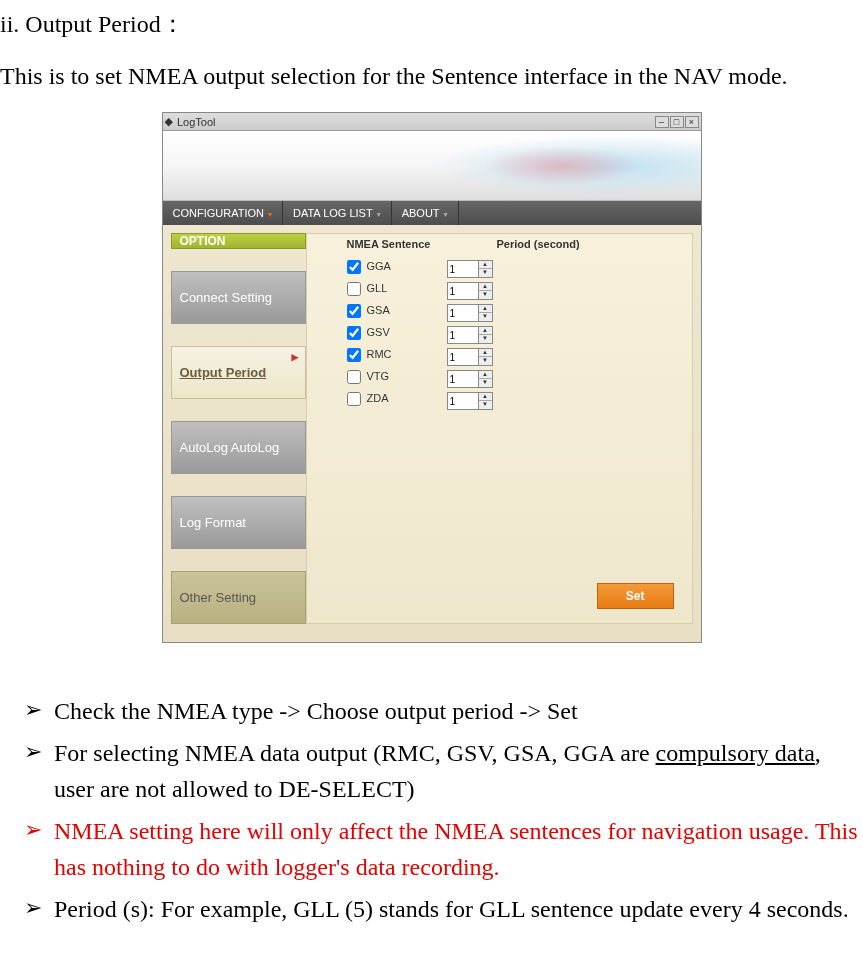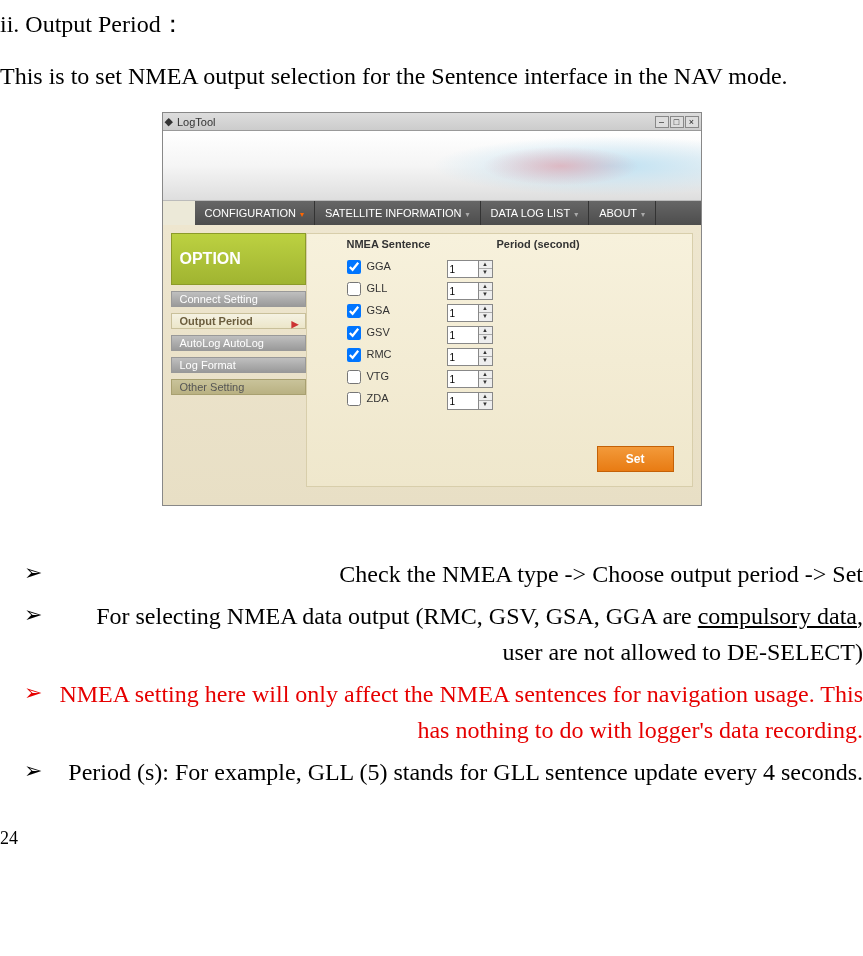--- a/index.html
+++ b/index.html
@@ -60,21 +60,20 @@
   }
   .banner .swoosh2 {
     position:absolute; right:40px; top:10px; width:200px; height:50px;
     background: radial-gradient(ellipse at 50% 50%, #e69aa3 0%, transparent 55%);
     opacity:.6;
   }
   
   .navbar {
     display:flex;
     background: linear-gradient(#666,#4d4d4d);
-    margin-left: 32px;
   }
   .navtab {
     padding: 6px 10px;
     color:#fff;
     font-size:11px;
     border-right:1px solid #333;
     position:relative;
     white-space:nowrap;
   }
   .navtab .arrow { color:#f60; font-size:8px; margin-left:4px; }
@@ -83,43 +82,44 @@
   .mainbody {
     display:flex;
     background: linear-gradient(#eee6cf,#e8dfc5);
     padding: 8px 8px 18px 8px;
     min-height: 280px;
   }
   .sidebar { width: 135px; }
   .option-head {
     background: linear-gradient(#bcd141,#a0b431);
     color:#fff; font-weight:bold;
-    padding: 16px 8px;
-    font-size:16px;
+    padding: 0 8px;
+    font-size:12px;
     border:1px solid #8c9b2a;
   }
   .side-item {
-    margin-top: 6px;
-    padding: 1px 8px;
+    margin-top: 22px;
+    padding: 18px 8px;
     color:#fff;
-    font-size:11px;
+    font-size:13px;
     border:1px solid #999;
     background: linear-gradient(#bfbfbf,#9a9a9a);
     position:relative;
   }
   .side-item.olive {
     background: linear-gradient(#c9c39a,#b9b182);
     color:#555;
     border:1px solid #a8a070;
   }
   .side-item.active {
     background: linear-gradient(#f5f2e3,#ece6c9);
     color:#6b5d3d;
     border:1px solid #c9c09a;
     font-weight:bold;
+    text-decoration:underline;
   }
   .side-item.active::after {
     content:"▶";
     position:absolute; right:6px; top:5px;
     color:#c33; font-size:9px;
   }
   .content {
     flex:1;
     background: linear-gradient(#f7f1dc,#efe7cc);
     border:1px solid #d8ceab;
@@ -164,21 +164,20 @@
   
   .bullets {
     margin: 0 0 0 24px;
     list-style:none;
   }
   .bullets li {
     position:relative;
     padding-left: 30px;
     margin-bottom: 6px;
     line-height: 1.5;
-    text-align: right;
   }
   .bullets li::before {
     content: "➢";
     position:absolute; left:0; top:0;
     font-size: 22px;
   }
   .bullets li.red { color:#e60000; }
   .bullets li.red::before { color:#e60000; }
   .u { text-decoration: underline; }
   .pagenum {
@@ -205,21 +204,20 @@
       <div class="tb-btn">□</div>
       <div class="tb-btn">×</div>
     </div>
   </div>
   <div class="banner">
     <div class="swoosh"></div>
       <div class="swoosh2"></div>
   </div>
   <div class="navbar">
     <div class="navtab"><span>CONFIGURATION</span><span class="arrow">▾</span></div>
-    <div class="navtab grey"><span>SATELLITE  INFORMATION</span><span class="arrow">▾</span></div>
     <div class="navtab grey"><span>DATA  LOG  LIST</span><span class="arrow">▾</span></div>
     <div class="navtab grey"><span>ABOUT</span><span class="arrow">▾</span></div>
   </div>
   <div class="mainbody">
     <div class="sidebar">
       <div class="option-head">OPTION</div>
       <div class="side-item">Connect  Setting</div>
       <div class="side-item active">Output  Period</div>
       <div class="side-item">AutoLog  AutoLog</div>
       <div class="side-item">Log  Format</div>

